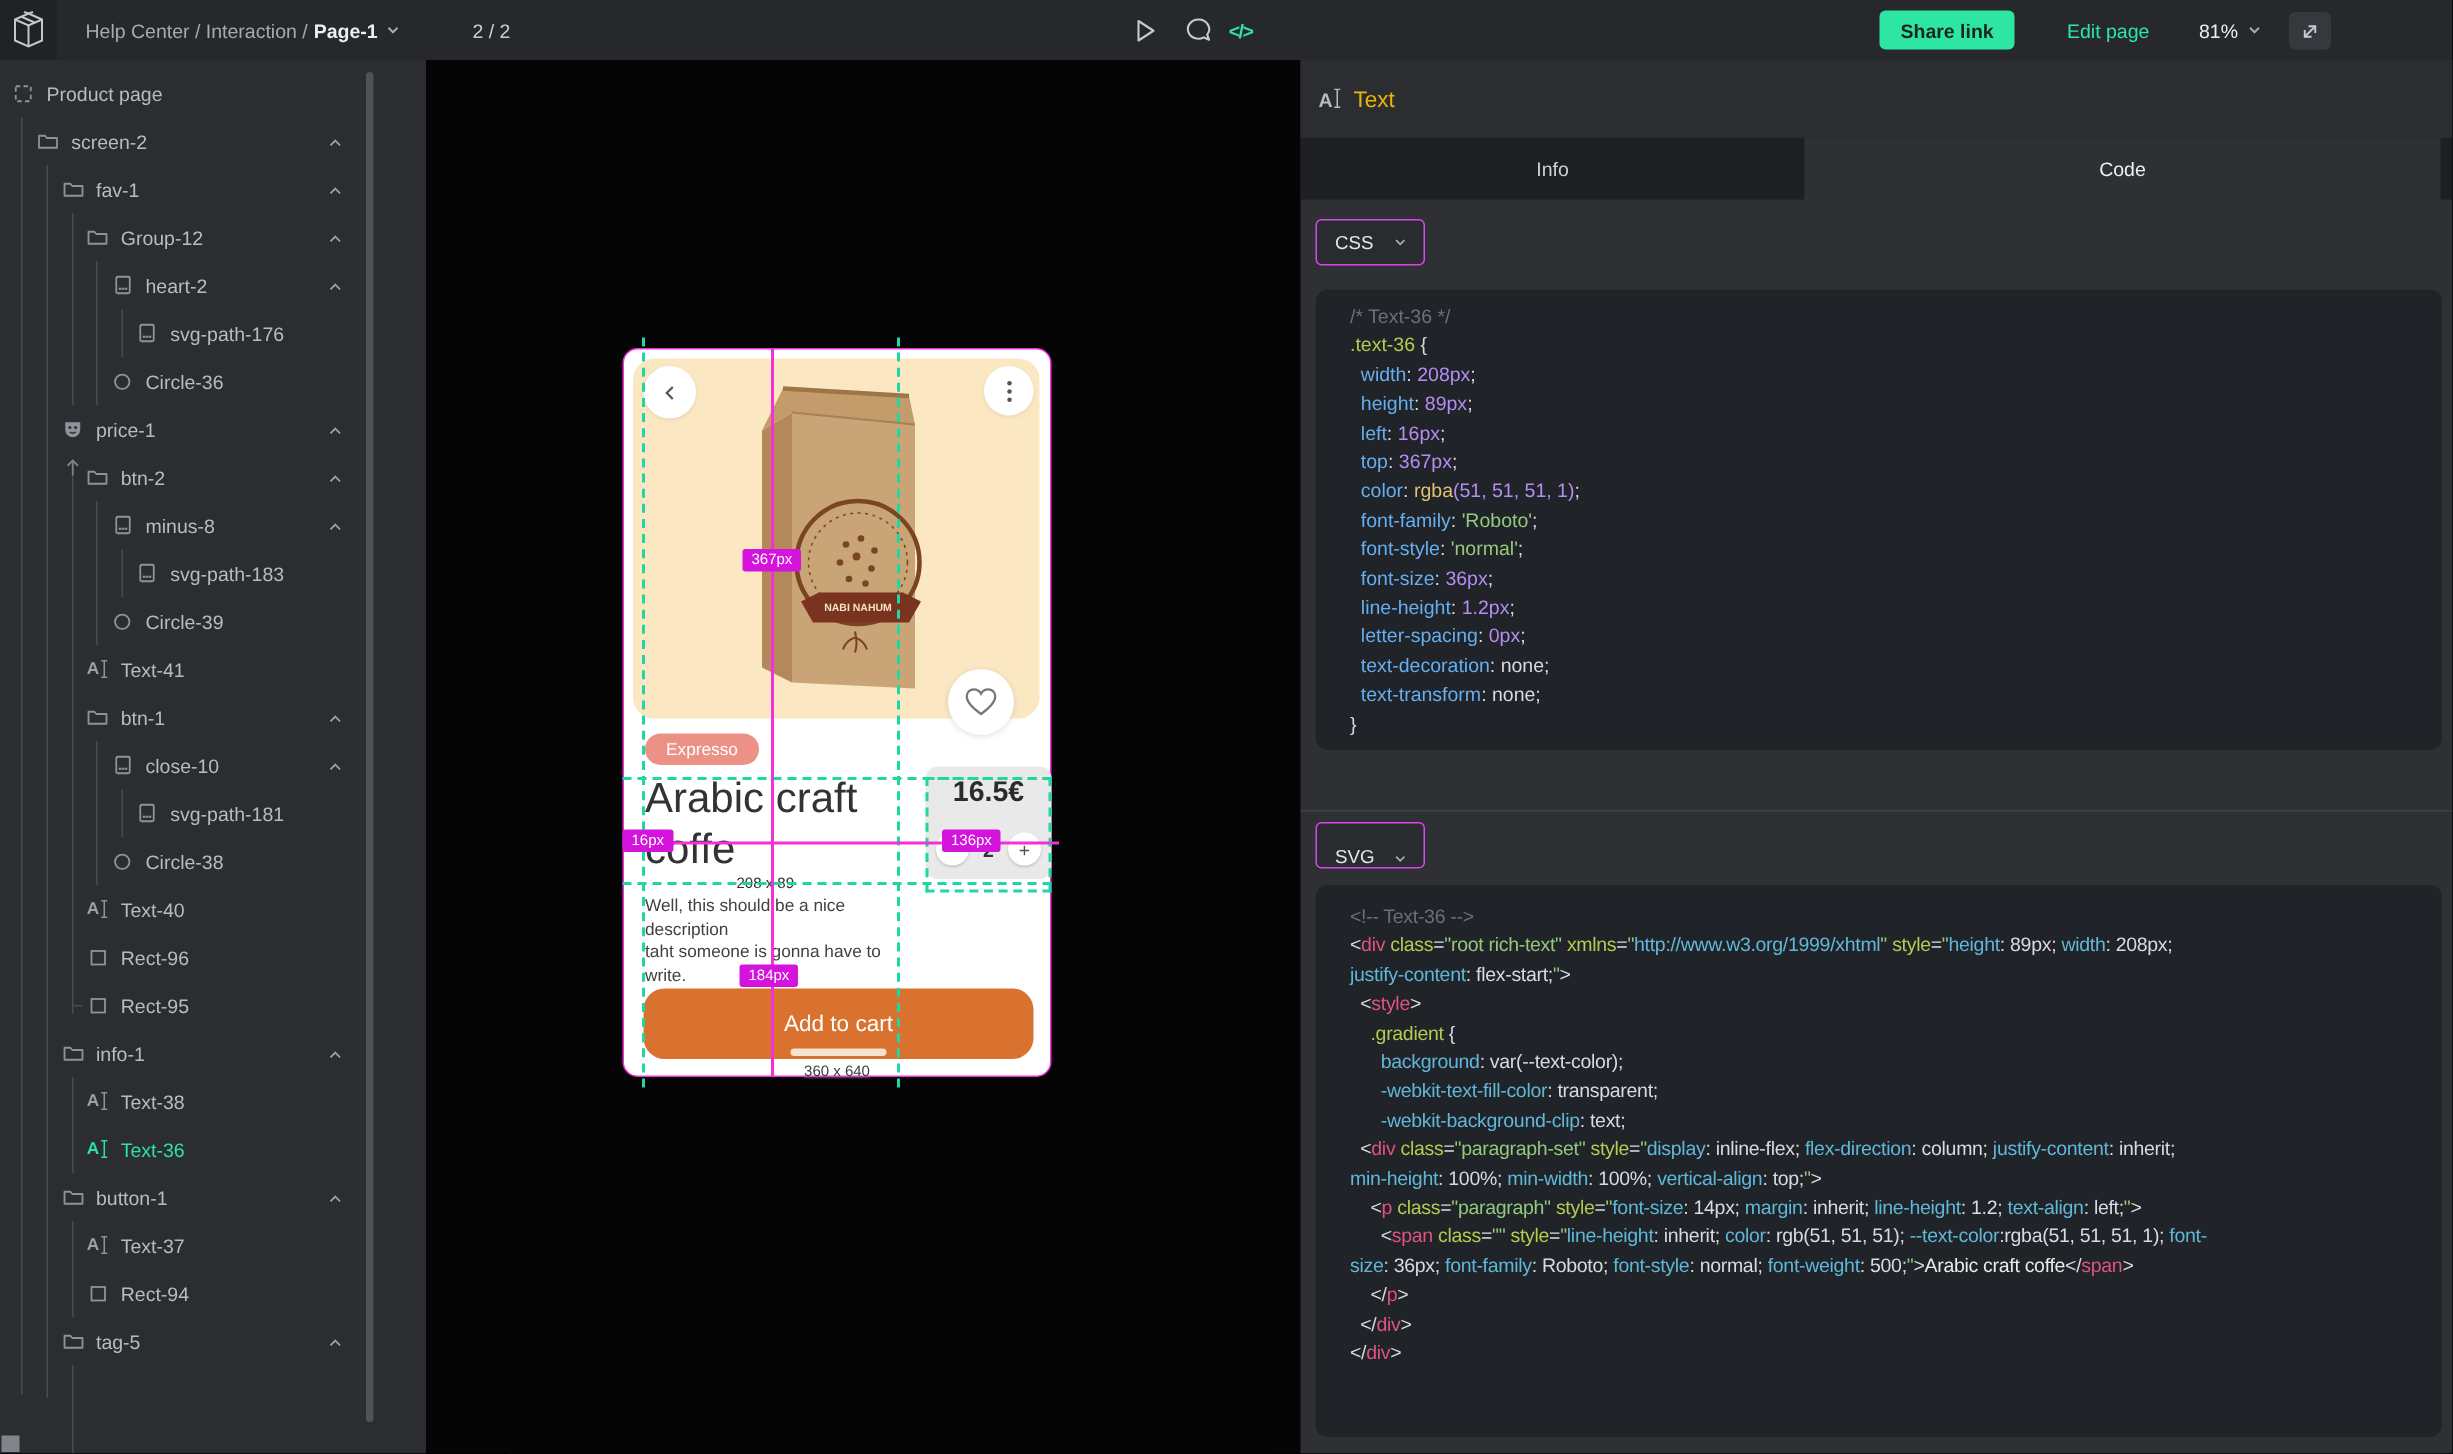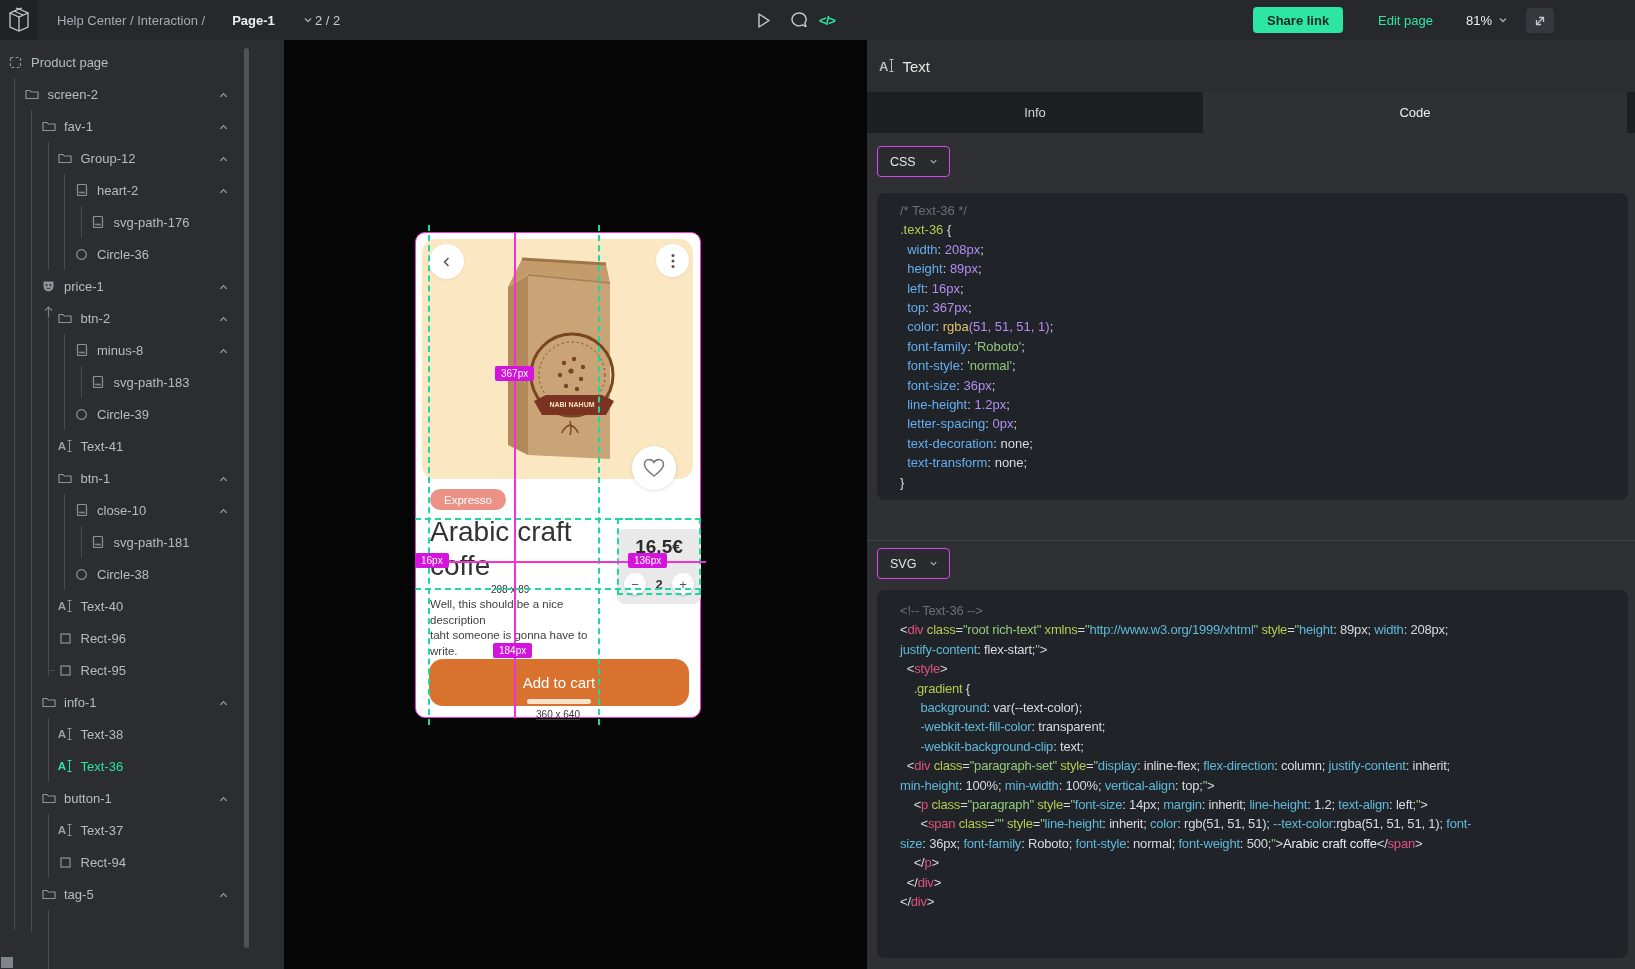--- a/index.html
+++ b/index.html
@@ -4,21 +4,21 @@
 <style>
   html,body{margin:0;padding:0;background:#000;}
   body{width:1635px;height:969px;position:relative;overflow:hidden;
        font-family:"Liberation Sans",sans-serif;-webkit-font-smoothing:antialiased;}
   .abs{position:absolute;}
 
   
   #topbar{left:0;top:0;width:1635px;height:40px;background:#26282c;z-index:40;}
   #logo{left:0;top:0;width:38px;height:40px;background:#202226;display:flex;align-items:center;justify-content:center;}
   .crumb{top:0;height:40px;display:flex;align-items:center;font-size:13px;color:#a6abb2;}
-  #crumbs{left:57px;gap:23px;}
+  #crumbs{left:57px;}
   #crumb-current{color:#eceef1;font-weight:bold;margin-left:4px;}
   #pager{left:315px;color:#c9ccd1;}
   .tb-ic{top:0;height:40px;display:flex;align-items:center;justify-content:center;width:26px;}
   #code-toggle{color:#2ee6a4;font-weight:bold;font-size:13px;letter-spacing:-1px;}
   #share-btn{left:1253px;top:7px;height:26px;padding:0 14px;background:#2ee6a4;border-radius:4px;
              display:flex;align-items:center;font-size:13px;font-weight:bold;color:#16271f;}
   #edit-link{left:1378px;top:0;height:40px;display:flex;align-items:center;font-size:13px;color:#2ee6a4;}
   #zoom-ctl{left:1466px;top:0;height:40px;display:flex;align-items:center;gap:5px;font-size:13px;color:#eceef1;}
   #fs-btn{left:1526px;top:8px;width:28px;height:25px;background:#35383d;border-radius:4px;
           display:flex;align-items:center;justify-content:center;}
@@ -46,21 +46,21 @@
   #img-block{left:6px;top:6px;width:271px;height:240px;background:#fbe7c2;border-radius:14px;}
   .circ-btn{background:#fff;border-radius:50%;display:flex;align-items:center;justify-content:center;
             box-shadow:0 1px 3px rgba(0,0,0,.08);}
   #back-btn{left:7px;top:5px;width:35px;height:35px;}
   #menu-btn{left:234px;top:5px;width:33px;height:33px;}
   #heart-btn{left:216px;top:213px;width:44px;height:44px;box-shadow:0 1px 4px rgba(0,0,0,.12);}
   #bag{left:78px;top:16px;}
   #tag-pill{left:14px;top:256px;height:21px;padding:0 14px;background:#ec9186;border-radius:11px;
             display:flex;align-items:center;color:#fff;font-size:11.5px;}
   #card-title{left:14px;top:282px;width:176px;font-size:28px;line-height:1.2;font-weight:500;color:#333;}
-  #price-box{left:201px;top:296px;width:84px;height:75px;background:#e9e9e9;border-radius:8px;}
+  #price-box{left:201px;top:278px;width:84px;height:75px;background:#e9e9e9;border-radius:8px;}
   #price-val{position:absolute;left:0;top:7px;width:100%;text-align:center;font-size:19px;font-weight:bold;color:#2b2b2b;}
   #stepper{position:absolute;left:7px;right:7px;bottom:9px;display:flex;align-items:center;justify-content:space-between;}
   .step-btn{width:22px;height:22px;background:#fff;border-radius:50%;box-shadow:0 1px 2px rgba(0,0,0,.18);
             display:flex;align-items:center;justify-content:center;font-size:13px;color:#555;}
   #qty{font-size:13px;font-weight:bold;color:#333;}
   #desc{left:14px;top:364px;width:186px;font-size:11.5px;line-height:15.5px;color:#414141;}
   #cta-btn{left:13px;top:426px;width:260px;height:47px;background:#d9722e;border-radius:14px;
            display:flex;align-items:center;justify-content:center;color:#fff;font-size:15px;font-weight:500;}
   #home-bar{left:111px;top:466px;width:64px;height:5px;background:#f6e3ce;border-radius:3px;}
   #size-label{left:75px;top:351px;font-size:10px;color:#2f2f2f;}
@@ -68,32 +68,32 @@
 
   .guide-v{width:0;border-left:2px dashed #1ed7a2;z-index:5;}
   .guide-h{height:0;border-top:2px dashed #1ed7a2;z-index:5;}
   .guide-box{border:2px dashed #1ed7a2;z-index:5;box-sizing:border-box;}
   .mline{background:#f231d6;z-index:6;}
   .mbadge{background:#d414dd;color:#fff;font-size:10px;padding:2px 6px;border-radius:2px;z-index:7;white-space:nowrap;}
 
   
   #panel{left:867px;top:40px;width:768px;height:929px;background:#2e3034;}
   #panel-head{left:0;top:0;width:768px;height:52px;background:#2b2d31;display:flex;align-items:center;}
-  #panel-title{font-size:15px;color:#e5e5e5;margin-left:8px;}
+  #panel-title{font-size:15px;color:#eab308;margin-left:8px;}
   #panel-ticon{margin-left:12px;font-size:13px;font-weight:bold;color:#b7bcc3;display:flex;align-items:flex-start;gap:1px;}
   #tabs{left:0;top:52px;width:768px;height:41px;display:flex;}
   .tab{display:flex;align-items:center;justify-content:center;font-size:13px;text-align:center;}
   #tab-info{width:336px;background:#1d1f23;color:#cfd3d8;}
   #tab-code{width:424px;background:#2e3034;color:#eef0f2;}
   #tab-gutter{width:8px;background:#1d1f23;}
   .dropdown{position:absolute;width:73px;height:31px;background:#292b2f;border:1px solid #d946ef;border-radius:4px;
             box-sizing:border-box;display:flex;align-items:center;justify-content:space-between;padding:0 10px 0 12px;
             font-size:12.5px;color:#e3e5e8;}
   #css-dd{left:10px;top:106px;}
-  #svg-dd{left:10px;top:508px;}
+  #svg-dd{left:10px;top:508px;align-items:flex-end;}
   .codeblock{position:absolute;left:10px;width:751px;background:#202327;border-radius:8px;
              font-size:13px;line-height:19.4px;color:#d7dae0;overflow:hidden;}
   #css-code{top:153px;height:307px;padding:8px 0 0 23px;box-sizing:border-box;}
   #svg-code{top:550px;height:368px;padding:11px 0 0 23px;box-sizing:border-box;letter-spacing:-0.2px;}
   .code-line{white-space:pre;}
   .tk-cm{color:#6b7078}.tk-w{color:#d7dae0}.tk-p{color:#66aef0}.tk-v{color:#b48df2}
   .tk-fn{color:#e2c06f}.tk-s{color:#93c97c}.tk-c{color:#5fb8d9}.tk-tag{color:#e0527f}
   .tk-at{color:#b6ca51}.tk-txt{color:#e8eaee}
   #panel-divider{left:0;top:500px;width:768px;height:1px;background:#3f4248;}
 </style>

